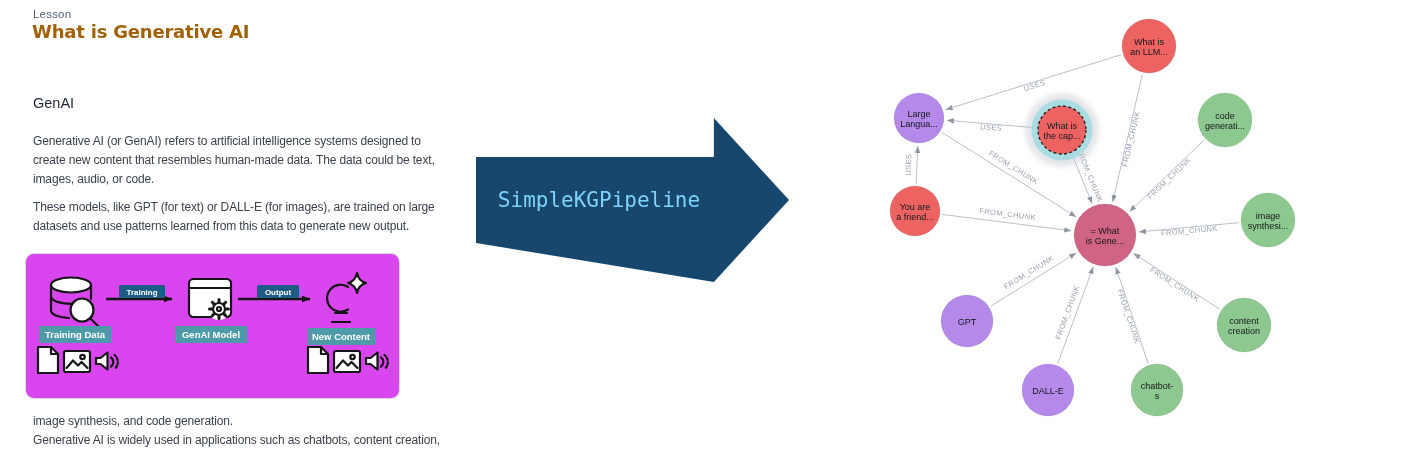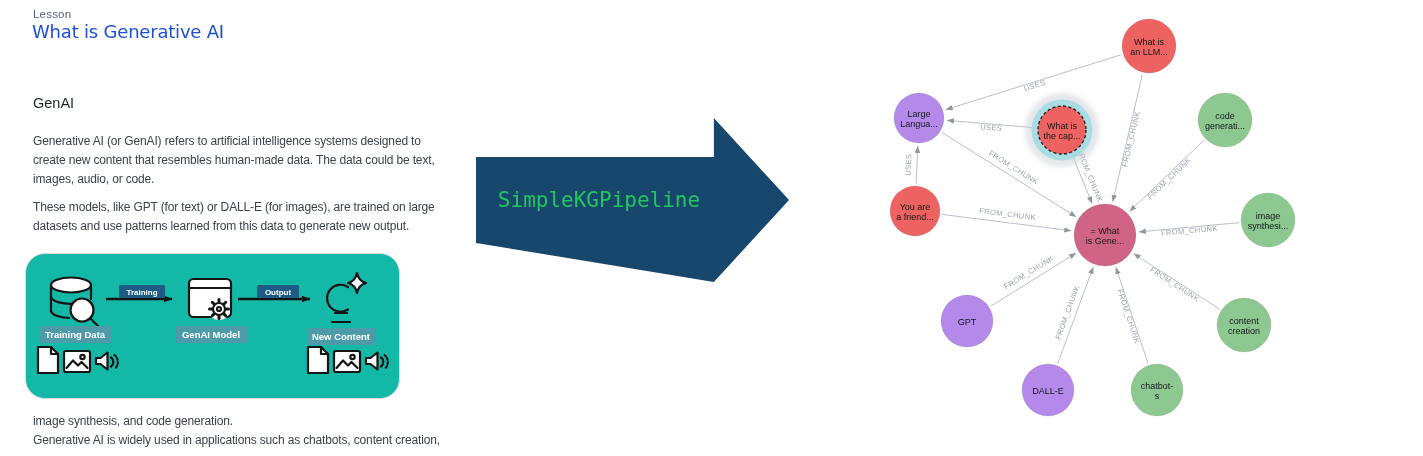--- a/index.html
+++ b/index.html
@@ -1,39 +1,39 @@
 <!DOCTYPE html>
 <html><head>
 <meta charset="utf-8">
 <style>
   html,body{margin:0;padding:0;background:#fff;}
   #canvas{position:relative;width:1305px;height:456px;overflow:hidden;background:#fff;
           font-family:"Liberation Sans",sans-serif;color:#1c2430;}
   
   .eyebrow{position:absolute;left:33px;top:8px;font-size:11.5px;color:#54627c;letter-spacing:.2px;}
   .title{position:absolute;left:32px;top:21px;font-family:"DejaVu Sans",sans-serif;
-         font-size:18px;font-weight:400;color:#1d4ed8;letter-spacing:-.2px;}
+         font-size:18px;font-weight:700;color:#a16207;letter-spacing:-.2px;}
   .section-heading{position:absolute;left:33px;top:95px;font-size:14.5px;font-weight:400;color:#1c2530;}
   .para{position:absolute;left:33px;font-size:12px;line-height:19px;color:#3a424c;letter-spacing:-.15px;}
   .para div{white-space:nowrap;}
   #para1{top:132px}#para2{top:198px}#para3{top:412px}
   
   .card{position:absolute;left:25px;top:253px;width:373px;height:144px;border:1px solid #d9dce0;
-        border-radius:20px;background:#14b8a6;box-sizing:content-box;}
+        border-radius:9px;background:#d946ef;box-sizing:content-box;}
   .card svg{display:block;}
   .icon{stroke:#151515;fill:#fff;stroke-width:2.2;stroke-linecap:round;stroke-linejoin:round;}
   .icon-line{stroke:#151515;fill:none;stroke-width:2.2;stroke-linecap:round;stroke-linejoin:round;}
   .flow-arrow{stroke:#151515;stroke-width:2.6;}
   .badge-text{font-size:8px;font-weight:700;fill:#fff;text-anchor:middle;font-family:"Liberation Sans",sans-serif;}
   .stage-text{font-size:9.5px;font-weight:700;fill:#fff;text-anchor:middle;font-family:"Liberation Sans",sans-serif;}
   
   .pipeline{position:absolute;left:476px;top:118px;width:313px;height:164px;background:#17476c;
             clip-path:polygon(0 23.8%,76% 23.8%,76% 0,100% 50%,76% 100%,0 76.2%);}
   .pipeline span{position:absolute;left:8px;top:50%;transform:translateY(-50%);width:230px;text-align:center;
-            font-family:"DejaVu Sans Mono",monospace;font-size:21px;color:#22c55e;}
+            font-family:"DejaVu Sans Mono",monospace;font-size:21px;color:#7dd3fc;}
   
   .graph{position:absolute;left:858px;top:0;}
   .edge{stroke:#b9bfc9;stroke-width:1;}
   .edge-label{font-size:7.5px;fill:#9aa2ae;letter-spacing:.4px;text-anchor:middle;
               font-family:"Liberation Sans",sans-serif;}
   .node-label{font-size:9px;fill:#15181c;text-anchor:middle;font-family:"Liberation Sans",sans-serif;}
 </style>
 </head>
 <body>
 

